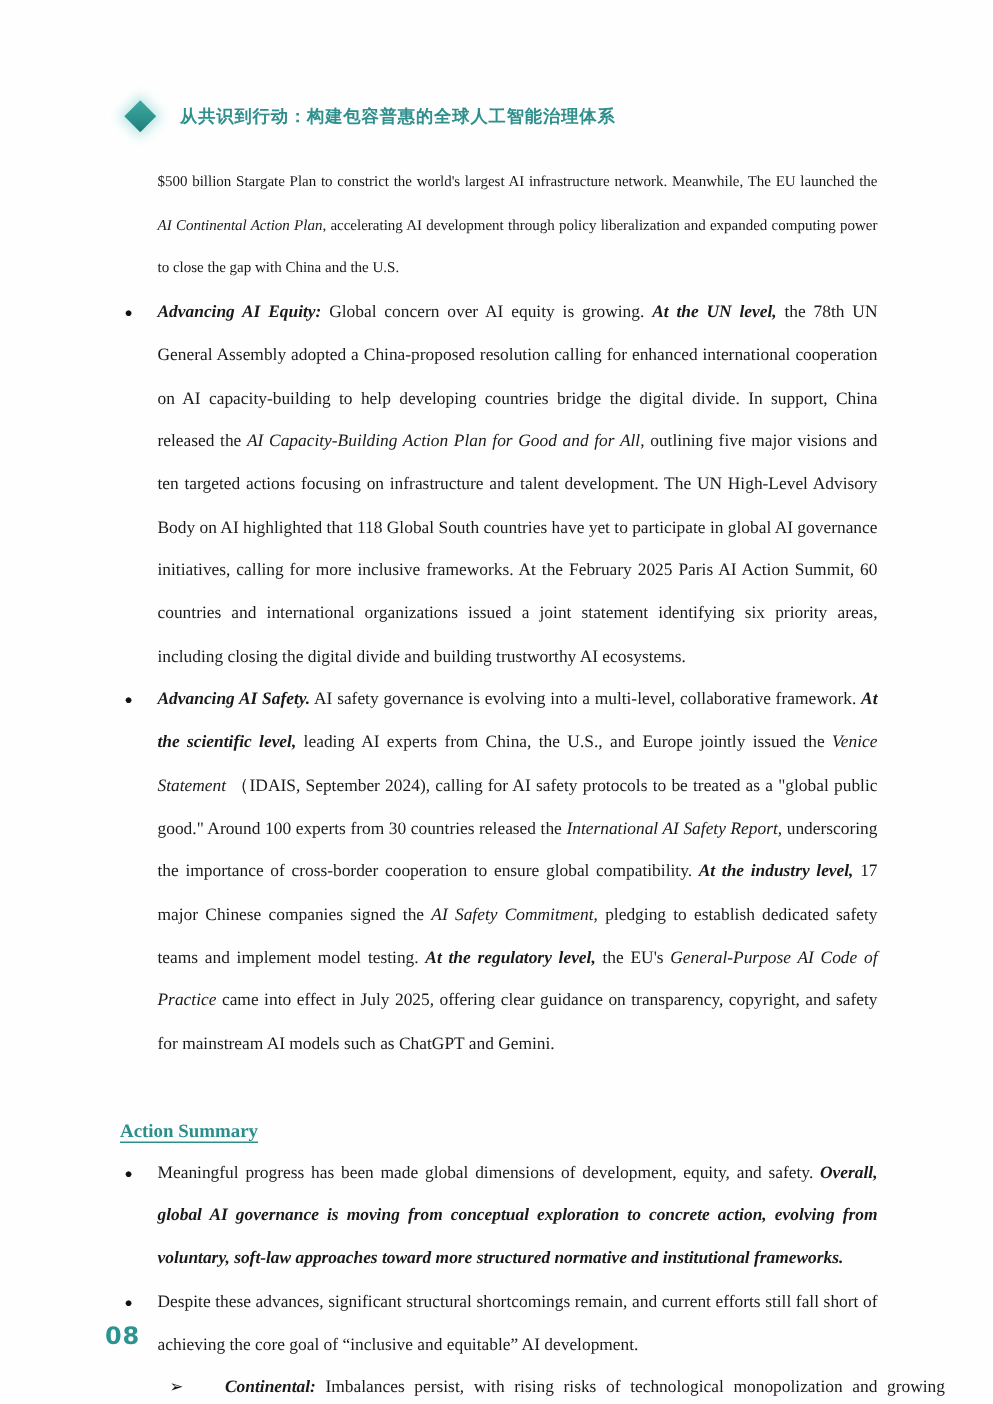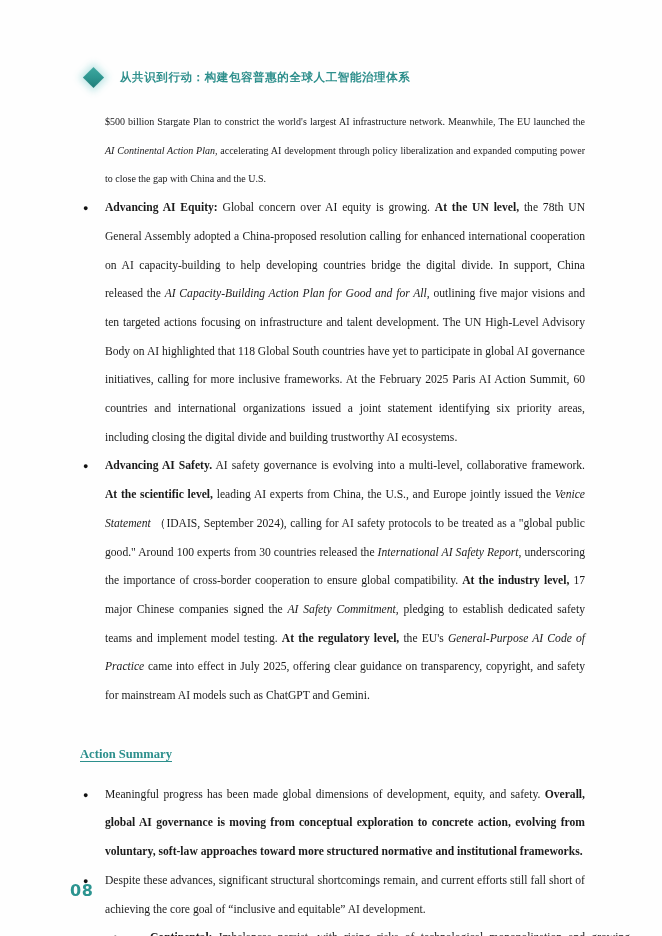--- a/index.html
+++ b/index.html
@@ -124,27 +124,27 @@
     color: #111;
   }
   .sub-item > .btext {
     display: block;
     font-size: 11.6px;
     line-height: 28.7px;
     text-align: justify;
     text-justify: inter-word;
   }
 
-  b, .b { font-weight: bold; }
+  b, .b { font-weight: bold; font-style: italic; }
   i, .i { font-style: italic; }
 
   
   .section-heading {
     margin-top: 24px;
-    margin-bottom: 17px;
+    margin-bottom: 4px;
     font-size: 12.6px;
     font-weight: bold;
     color: #2c8f8c;
     text-decoration: underline;
     text-underline-offset: 3px;
     display: inline-block;
   }
 
   .spacer-sm { height: 12px; }
   .spacer-xs { height: 2px; }

